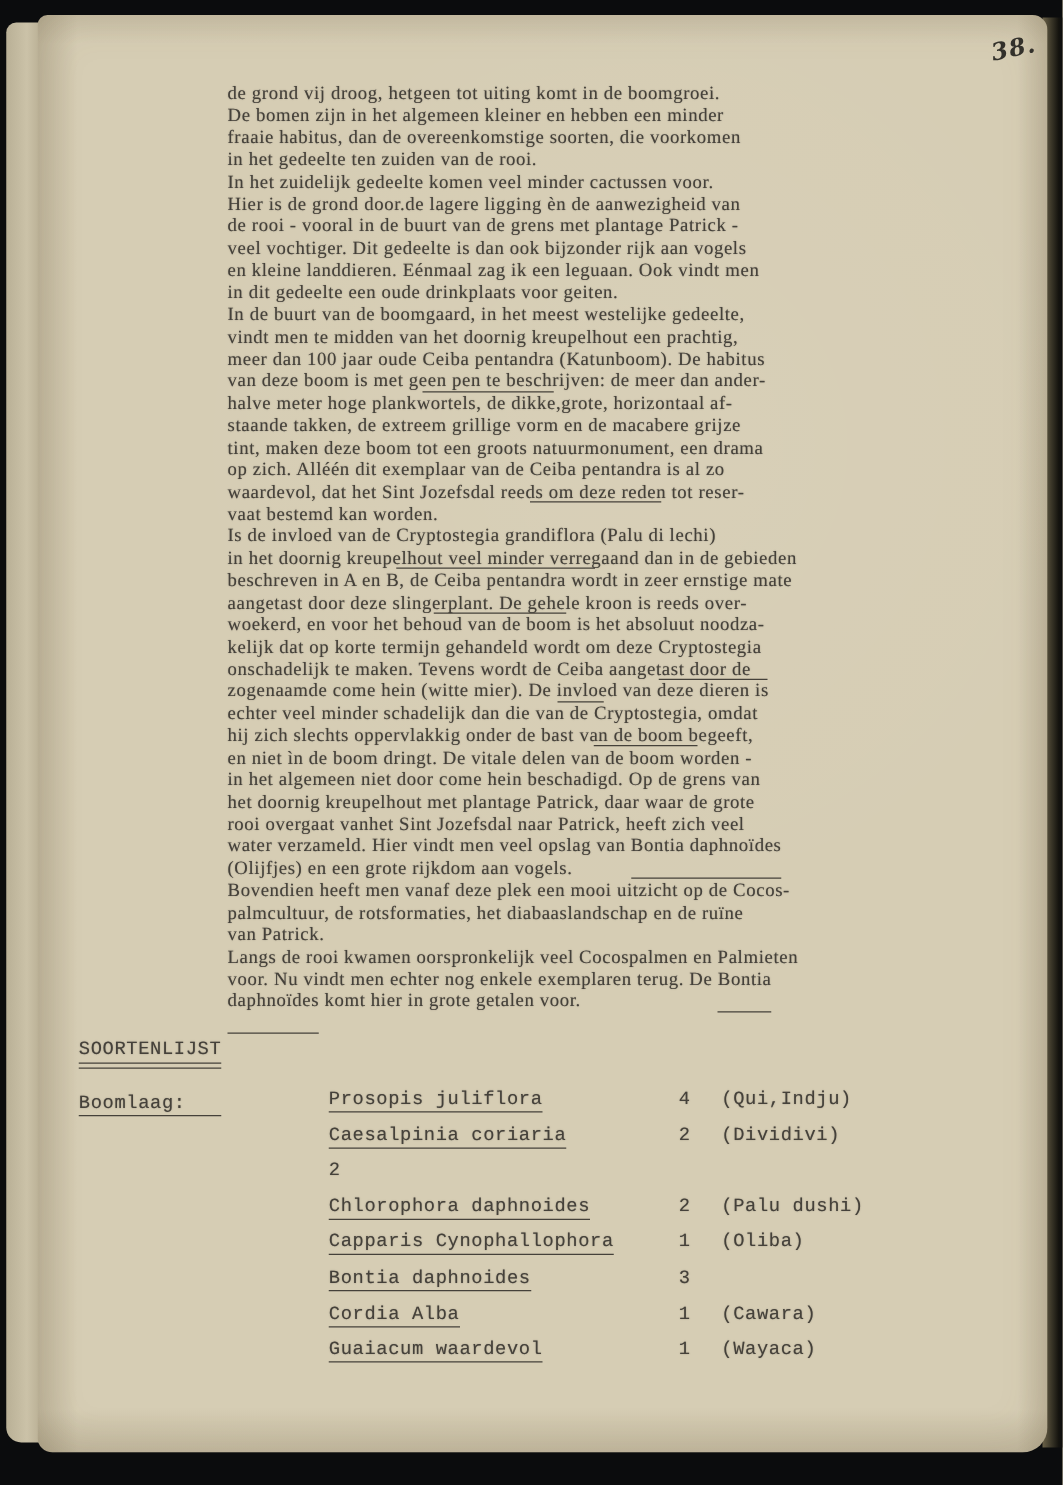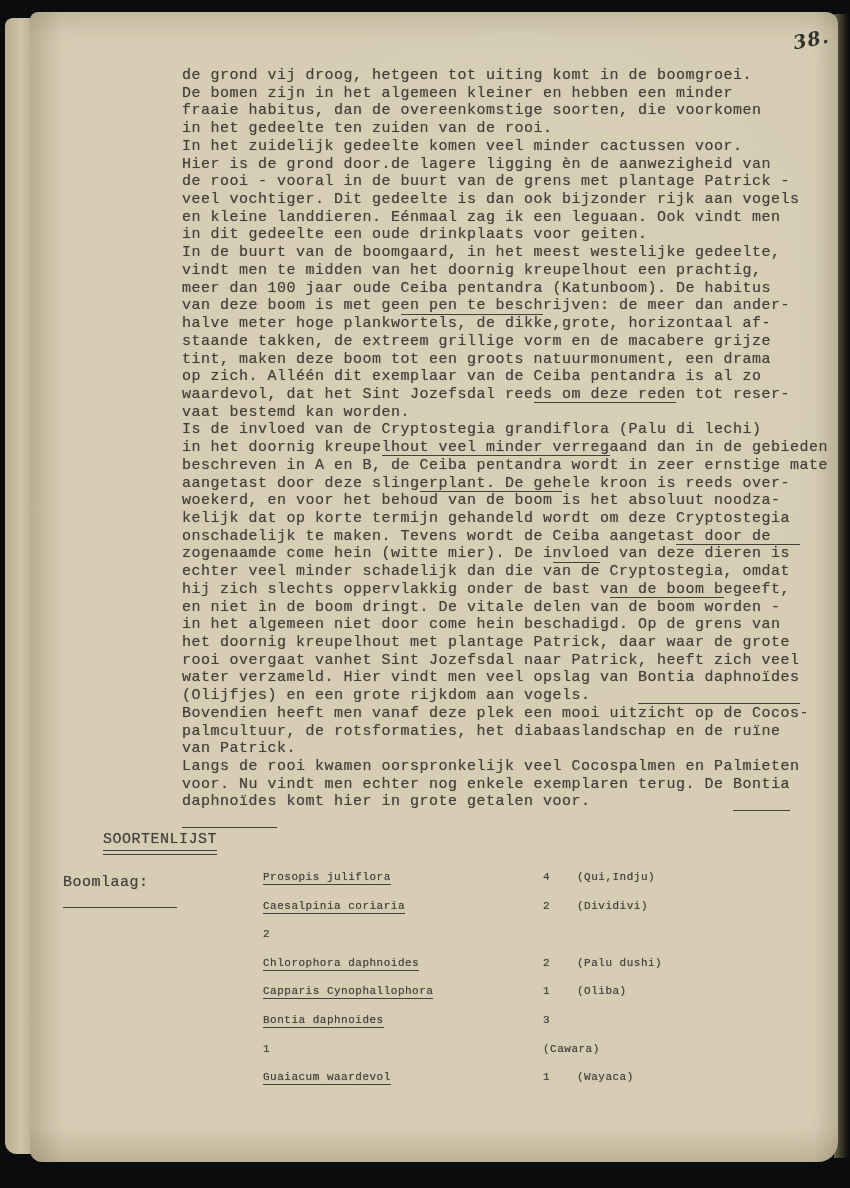--- a/index.html
+++ b/index.html
@@ -45,42 +45,42 @@
     font-style:italic;font-size:19px;font-weight:bold;
     color:var(--pn-ink);
     transform:rotate(-12deg);
     letter-spacing:1px;
   }
   .body-text{
     position:absolute;left:152px;top:55px;width:660px;
     font-size:15px;line-height:17.72px;letter-spacing:0.5px;
     white-space:pre;
     text-shadow:0 0 1px rgba(69,65,58,0.55);
+    font-family:Liberation Serif, serif;
   }
   .ul{border-bottom:1.6px solid var(--ink);padding-bottom:17px;}
   .heading{
     position:absolute;left:33px;top:819px;
     font-size:15px;letter-spacing:0.5px;
     text-shadow:0 0 1px rgba(69,65,58,0.55);
-    margin-left:40px;
   }
   .dbl-ul{position:relative;display:inline-block;border-bottom:1.8px solid var(--ink);padding-bottom:2px;}
   .dbl-ul::after{
     content:"";position:absolute;left:0;right:0;bottom:-5px;
     border-bottom:1.8px solid var(--ink);
   }
   .layer-label{
     position:absolute;left:33px;top:862px;
     font-size:15px;letter-spacing:0.5px;
     text-shadow:0 0 1px rgba(69,65,58,0.55);
   }
-  .layer-label span{display:inline-block;border-bottom:1.7px solid var(--ink);padding-right:28px;padding-bottom:16px;}
+  .layer-label span{display:inline-block;border-bottom:1.7px solid var(--ink);padding-right:28px;padding-bottom:1px;}
   .species-table{
     position:absolute;left:233px;top:859px;width:560px;
-    font-size:11px;letter-spacing:0.5px;
+    font-size:15px;letter-spacing:0.5px;
     text-shadow:0 0 1px rgba(69,65,58,0.55);
   }
   .species-row{
     display:grid;grid-template-columns:280px 34px auto;
     height:28.6px;align-items:start;
   }
   .species-name .ul{padding-bottom:1px;}
 </style>
 </head>
 <body>
@@ -123,20 +123,21 @@
       <div class="species-row">
         <span class="species-name"><span class="ul">Capparis Cynophallophora</span></span>
         <span>1</span>
         <span>(Oliba)</span>
       </div>
       <div class="species-row">
         <span class="species-name"><span class="ul">Bontia daphnoides</span></span>
         <span>3</span>
       </div>
       <div class="species-row">
+        <span class="species-name"><span class="ul">Cordia Alba</span></span>
         <span>1</span>
         <span>(Cawara)</span>
       </div>
       <div class="species-row">
         <span class="species-name"><span class="ul">Guaiacum waardevol</span></span>
         <span>1</span>
         <span>(Wayaca)</span>
       </div>
     </div>
 </div>

